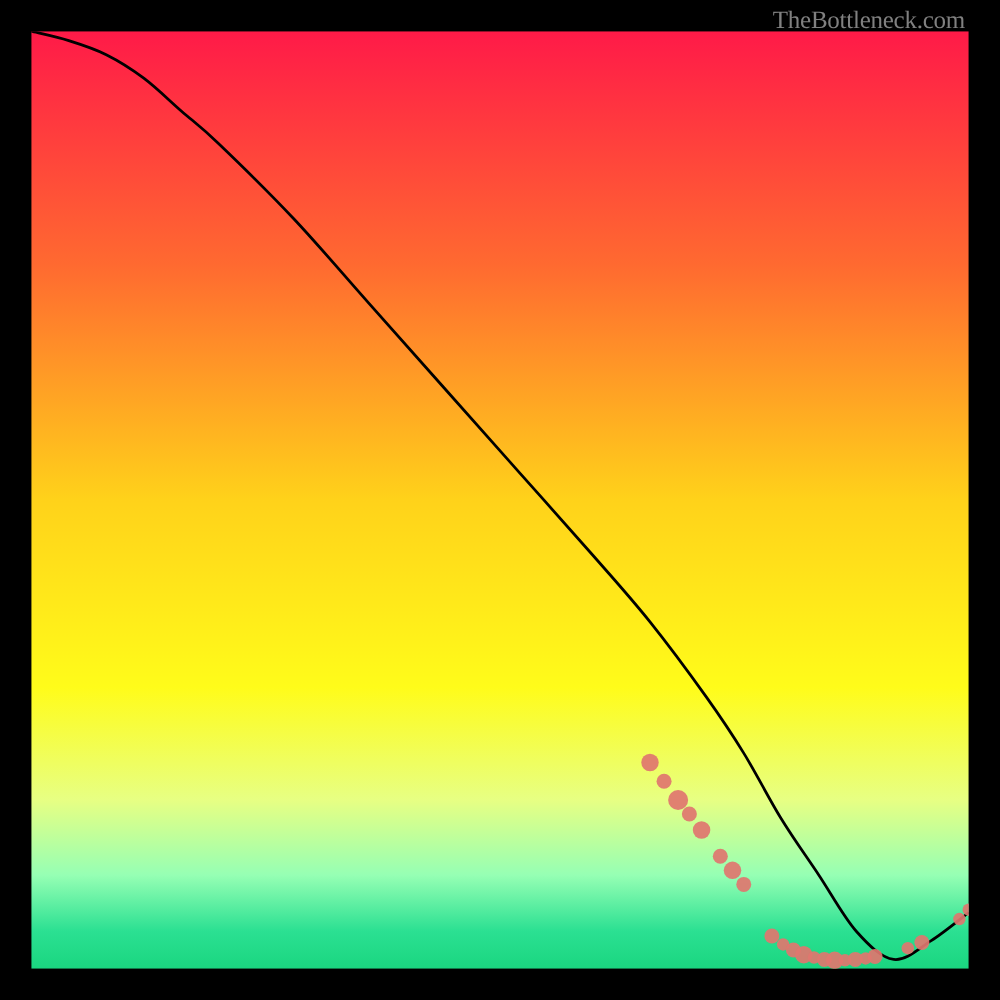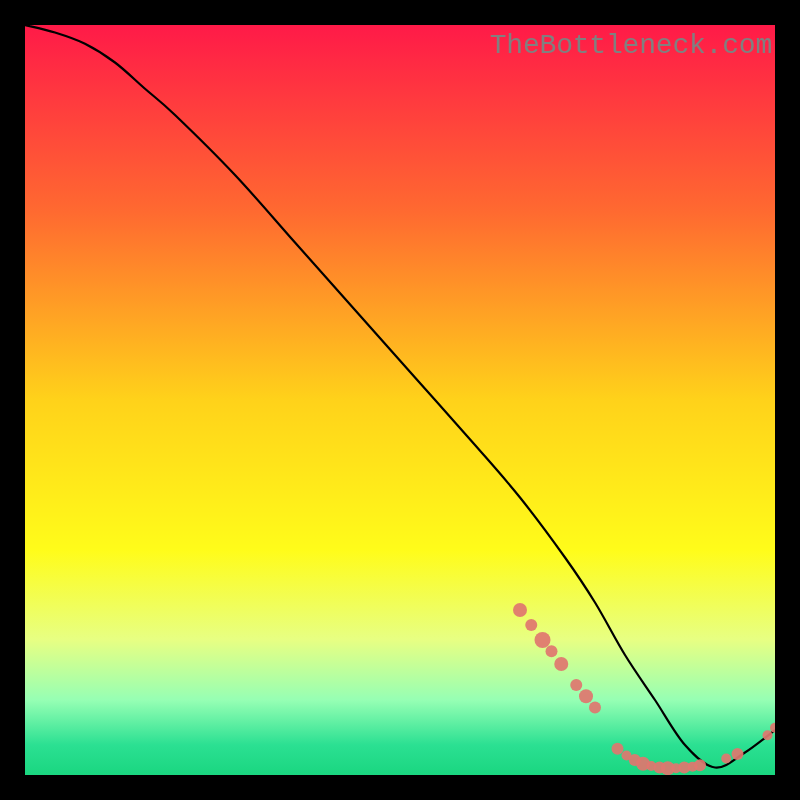--- a/index.html
+++ b/index.html
@@ -15,26 +15,25 @@
     left: 25px;
     top: 25px;
     width: 750px;
     height: 750px;
     background: #000;
   }
   .watermark {
     position: absolute;
     right: 28px;
     top: 5px;
-    font-family: Liberation Mono, monospace;
-    font-size: 28px;
+    font-family: Liberation Serif, serif;
+    font-size: 20px;
     color: #808080;
     font-weight: 500;
     letter-spacing: -0.2px;
-    margin-top: 25px;
   }
   svg {
     display: block;
   }
 </style>
 </head>
 <body>
 
 <div class="frame">
   <svg id="chart-svg" width="750" height="750" viewBox="0 0 750 750">

